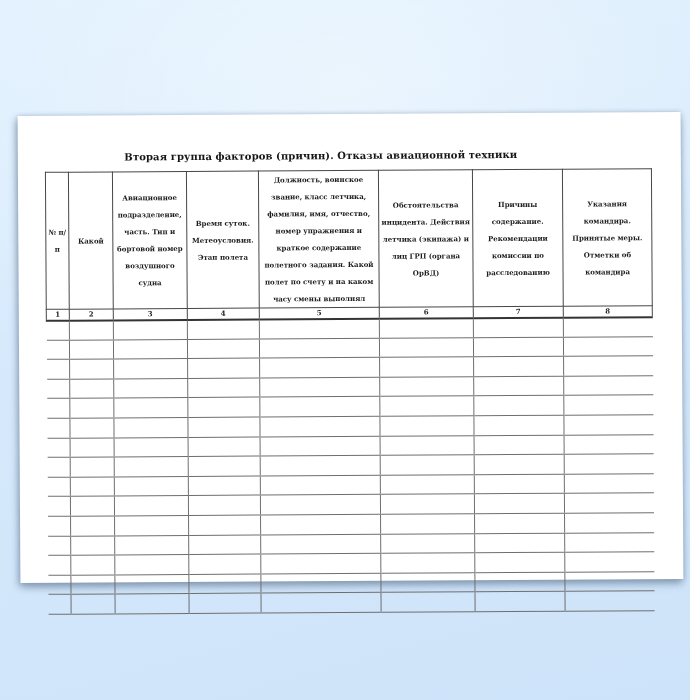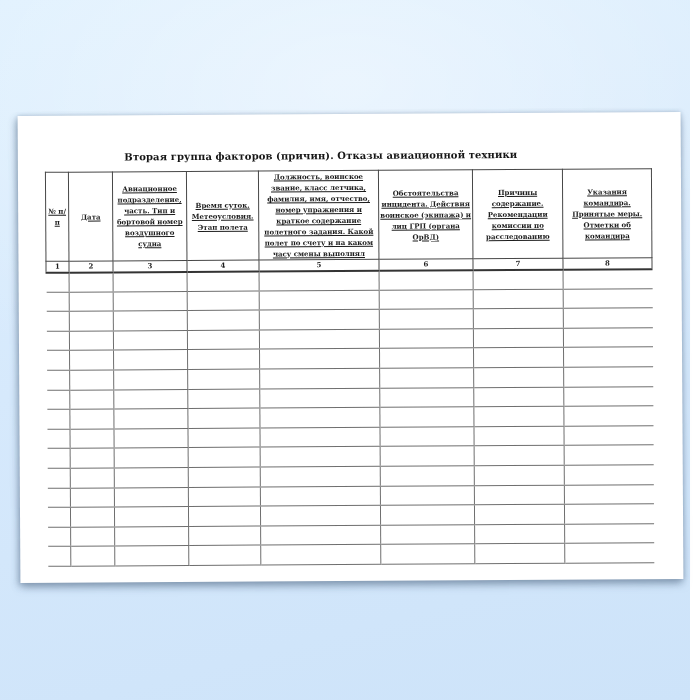--- a/index.html
+++ b/index.html
@@ -67,23 +67,22 @@
     overflow: hidden;
   }
 
   
   .form-table thead tr.header-row {
     height: 76px;
   }
   .form-table thead tr.header-row th {
     border: 1px solid #474747;
     font-size: 7px;
-    line-height: 11px;
+    line-height: 17px;
     font-weight: 600;
-    text-decoration: underline;
   }
 
   
   .form-table thead tr.number-row {
     height: 11px;
   }
   .form-table thead tr.number-row td {
     border: 1px solid #474747;
     border-bottom: 2px solid #343434;
     font-size: 7px;
@@ -117,25 +116,25 @@
           <col style="width: 74px;">
           <col style="width: 72px;">
           <col style="width: 120px;">
           <col style="width: 94px;">
           <col style="width: 90px;">
           <col style="width: 89px;">
         </colgroup>
       <thead>
         <tr class="header-row" id="header-row">
             <th>№ п/п</th>
-            <th>Дата</th>
+            <th>Какой</th>
             <th>Авиационное подразделение, часть. Тип и бортовой номер воздушного судна</th>
             <th>Время суток. Метеоусловия. Этап полета</th>
             <th>Должность, воинское звание, класс летчика, фамилия, имя, отчество, номер упражнения и краткое содержание полетного задания. Какой полет по счету и на каком часу смены выполнял</th>
-            <th>Обстоятельства инцидента. Действия воинское (экипажа) и лиц ГРП (органа ОрВД)</th>
+            <th>Обстоятельства инцидента. Действия летчика (экипажа) и лиц ГРП (органа ОрВД)</th>
             <th>Причины содержание. Рекомендации комиссии по расследованию</th>
             <th>Указания командира. Принятые меры. Отметки об командира</th>
           </tr>
         <tr class="number-row" id="number-row">
             <td>1</td>
             <td>2</td>
             <td>3</td>
             <td>4</td>
             <td>5</td>
             <td>6</td>

